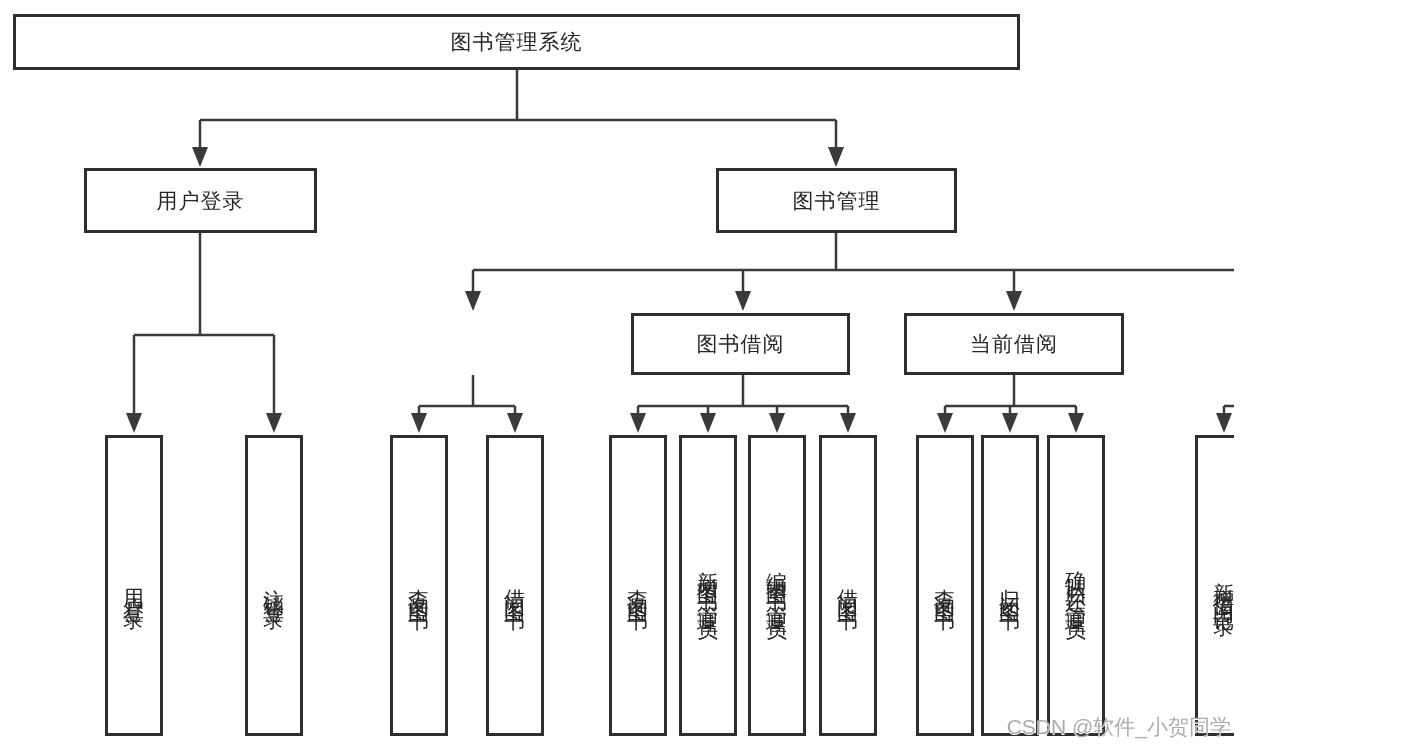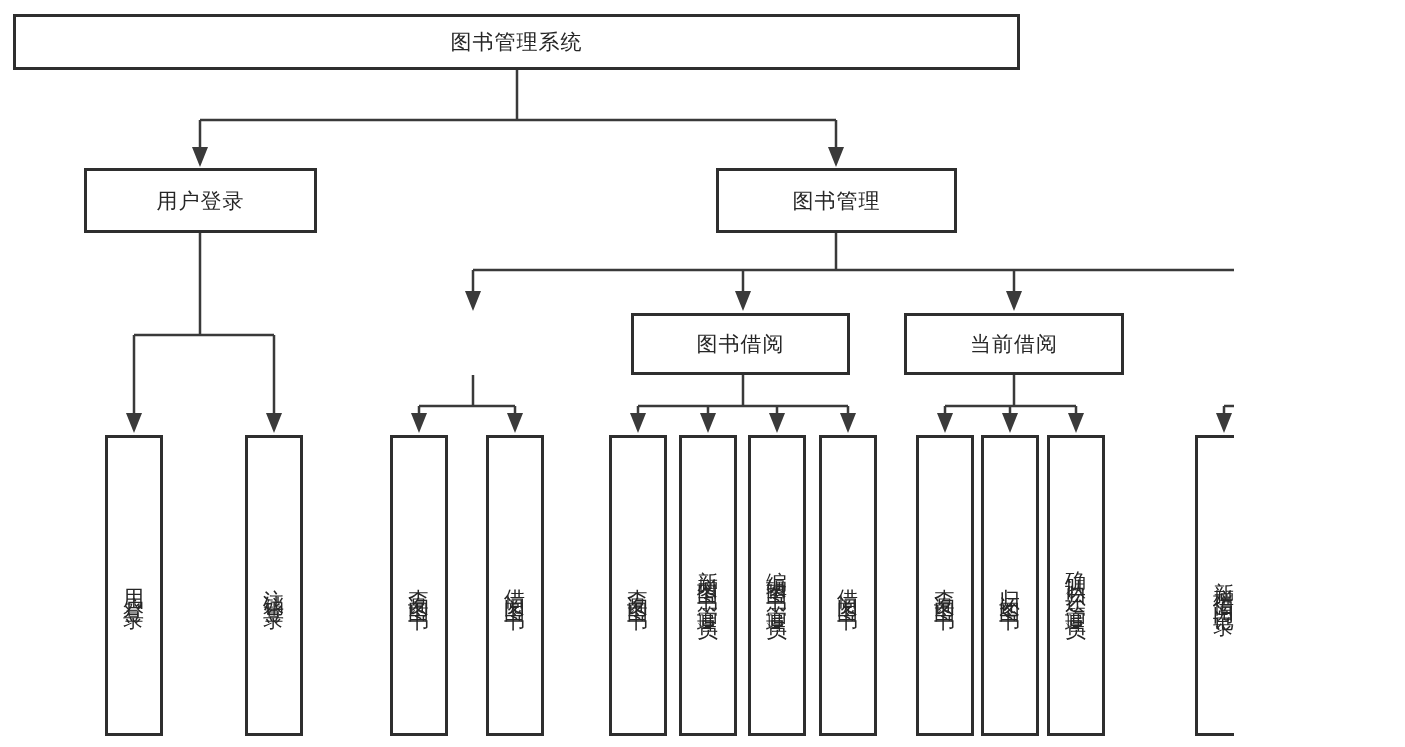--- a/index.html
+++ b/index.html
@@ -158,14 +158,15 @@
     <span>确认归还（管理员）</span>
   </div>
 
   <div class="box vbox" style="left:1195px; top:435px; width:58px; height:301px;">
     <span>新增借阅记录</span>
   </div>
   <div class="box vbox" style="left:1312px; top:435px; width:58px; height:301px;">
     <span>查询借阅记录</span>
   </div>
 
+  <div class="watermark">CSDN @软件_小贺同学</div>
 
 </div>
 
 </body></html>

